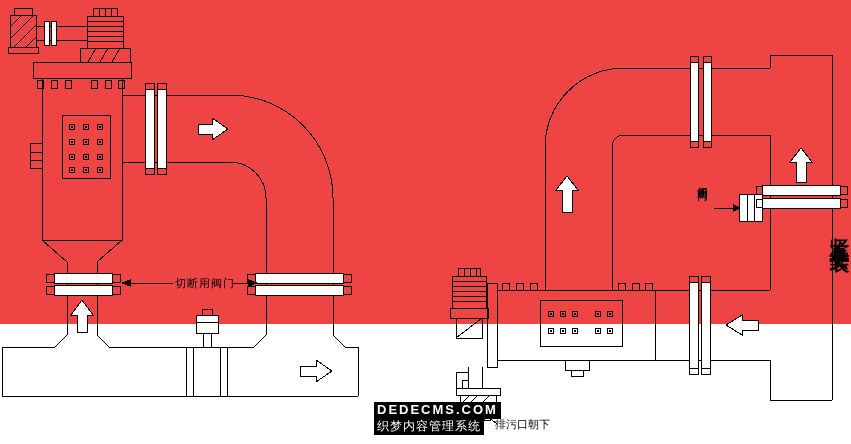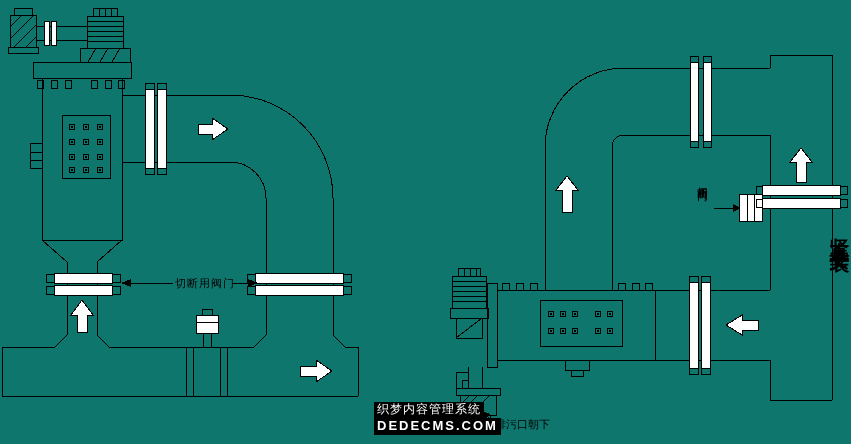--- a/index.html
+++ b/index.html
@@ -1,21 +1,21 @@
 <!DOCTYPE html>
 <html><head>
 <meta charset="utf-8">
 <style>
   * { margin:0; padding:0; box-sizing:border-box; }
   html,body { background:#ffffff; }
   body {
     width:851px; height:444px; position:relative; overflow:hidden;
     font-family:"Liberation Sans", sans-serif; color:#000;
   }
-  .stage { position:relative; width:851px; height:444px; background:#0f766e; }
+  .stage { position:relative; width:851px; height:324px; background:#ef4444; }
   svg.drawing { position:absolute; left:0; top:0; }
   .label { position:absolute; white-space:nowrap; color:#000; }
   .lbl-valve-left   { left:175px; top:276px; font-size:11px; letter-spacing:1px; }
   .v-label { writing-mode:vertical-rl; text-orientation:upright; }
   .lbl-valve-right  { left:696px; top:178px; font-size:10.5px; letter-spacing:1px; }
   .lbl-orientation  { left:827px; top:222px; font-size:20px; font-weight:bold; letter-spacing:5px; }
   .lbl-drain        { left:495px; top:417px; font-size:11px; }
   .watermark { position:absolute; left:374px; top:402px; }
   .wm-line { display:block; width:fit-content; background:#000; color:#fff; padding:1px 3px; line-height:1.15; }
   .wm-line1 { font-size:12px; letter-spacing:1px; }
@@ -281,17 +281,17 @@
 
   <div class="label lbl-valve-left">切断用阀门</div>
 
   <div class="label v-label lbl-valve-right">切断用阀门</div>
 
   <div class="label v-label lbl-orientation">竖直安装</div>
 
   <div class="label lbl-drain">排污口朝下</div>
 
   <div class="watermark">
+    <span class="wm-line wm-line2">DEDECMS.COM</span>
     <span class="wm-line wm-line1">织梦内容管理系统</span>
-    <span class="wm-line wm-line2">DEDECMS.COM</span>
   </div>
 
 </div>
 
 </body></html>

